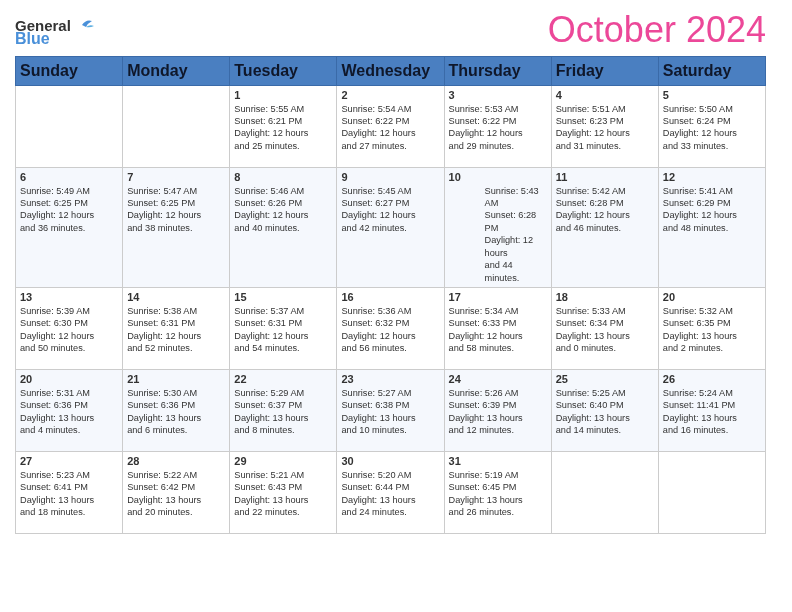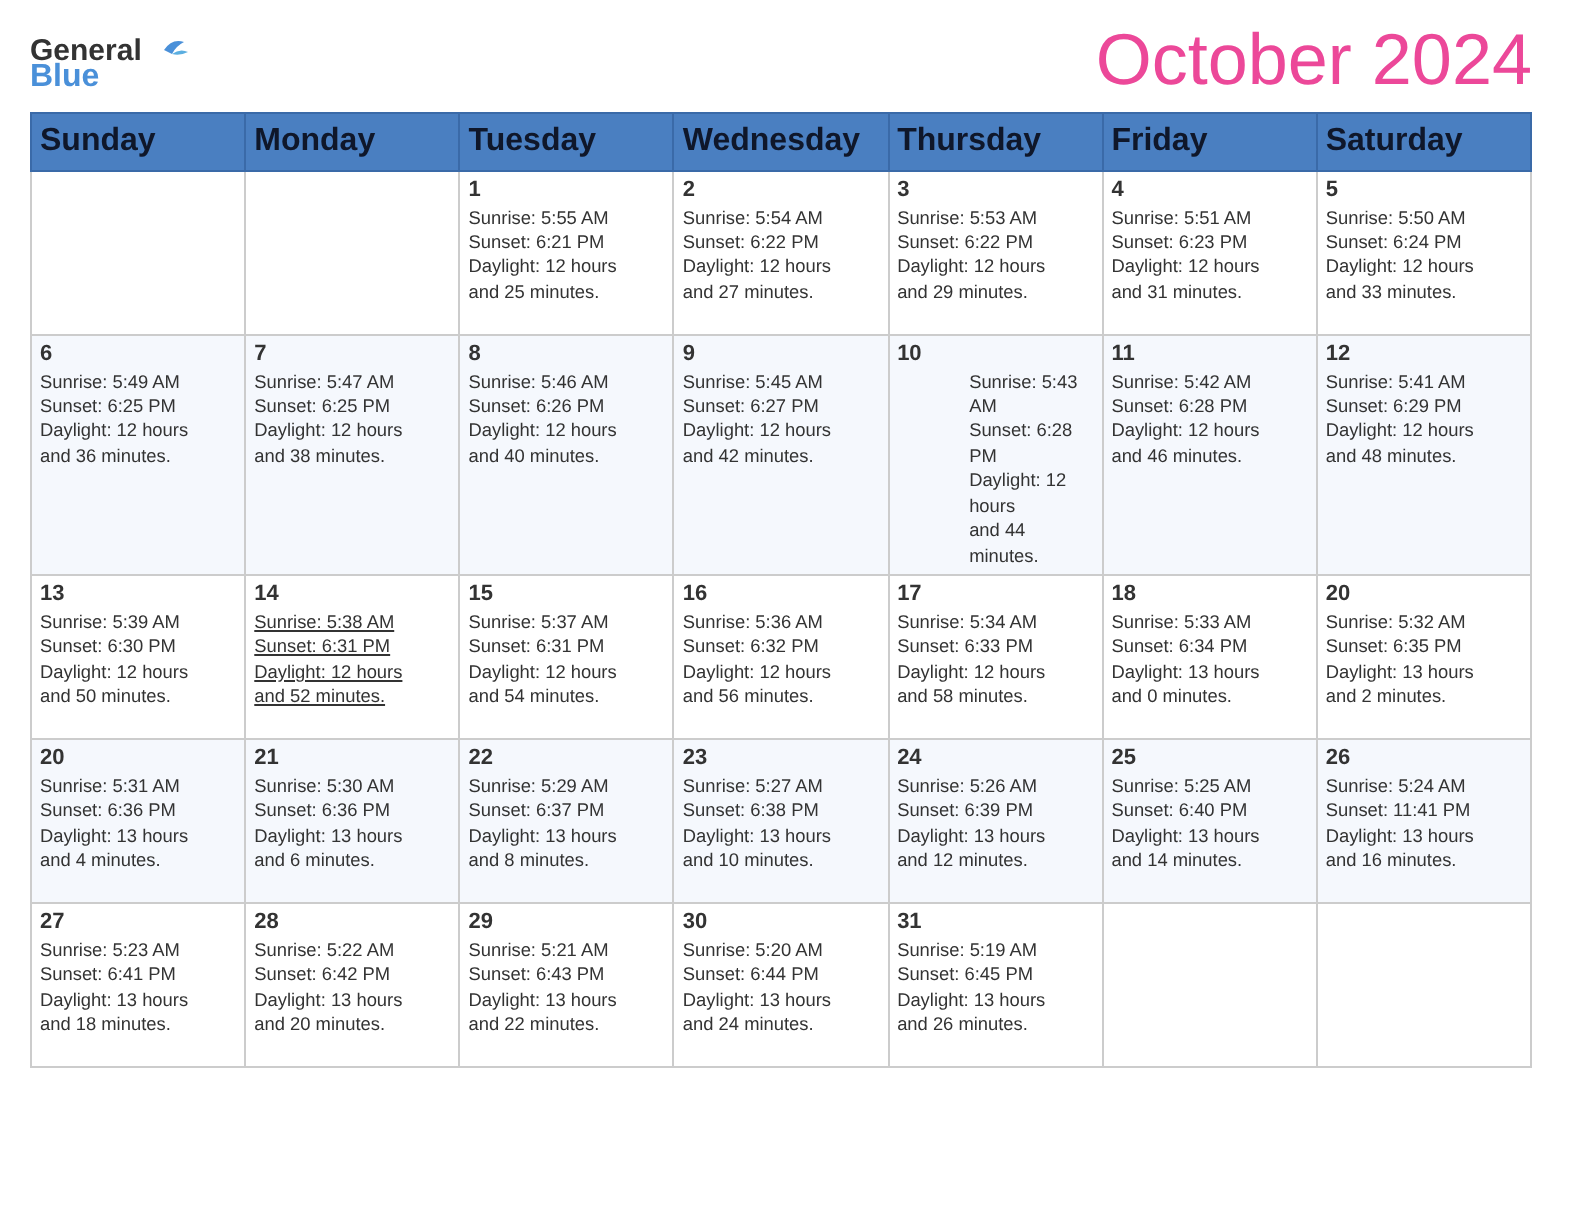--- a/index.html
+++ b/index.html
@@ -210,21 +210,21 @@
         <tr>
           <td>
             <span class="day-num">13</span>
             <div class="cell-text" style="white-space: pre-line;">Sunrise: 5:39 AM
 Sunset: 6:30 PM
 Daylight: 12 hours
 and 50 minutes.</div>
           </td>
           <td>
             <span class="day-num">14</span>
-            <div class="cell-text" style="white-space: pre-line; text-decoration: underline;">Sunrise: 5:38 AM
+            <div class="cell-text" style="white-space: pre-line;">Sunrise: 5:38 AM
 Sunset: 6:31 PM
 Daylight: 12 hours
 and 52 minutes.</div>
           </td>
           <td>
             <span class="day-num">15</span>
             <div class="cell-text" style="white-space: pre-line;">Sunrise: 5:37 AM
 Sunset: 6:31 PM
 Daylight: 12 hours
 and 54 minutes.</div>

